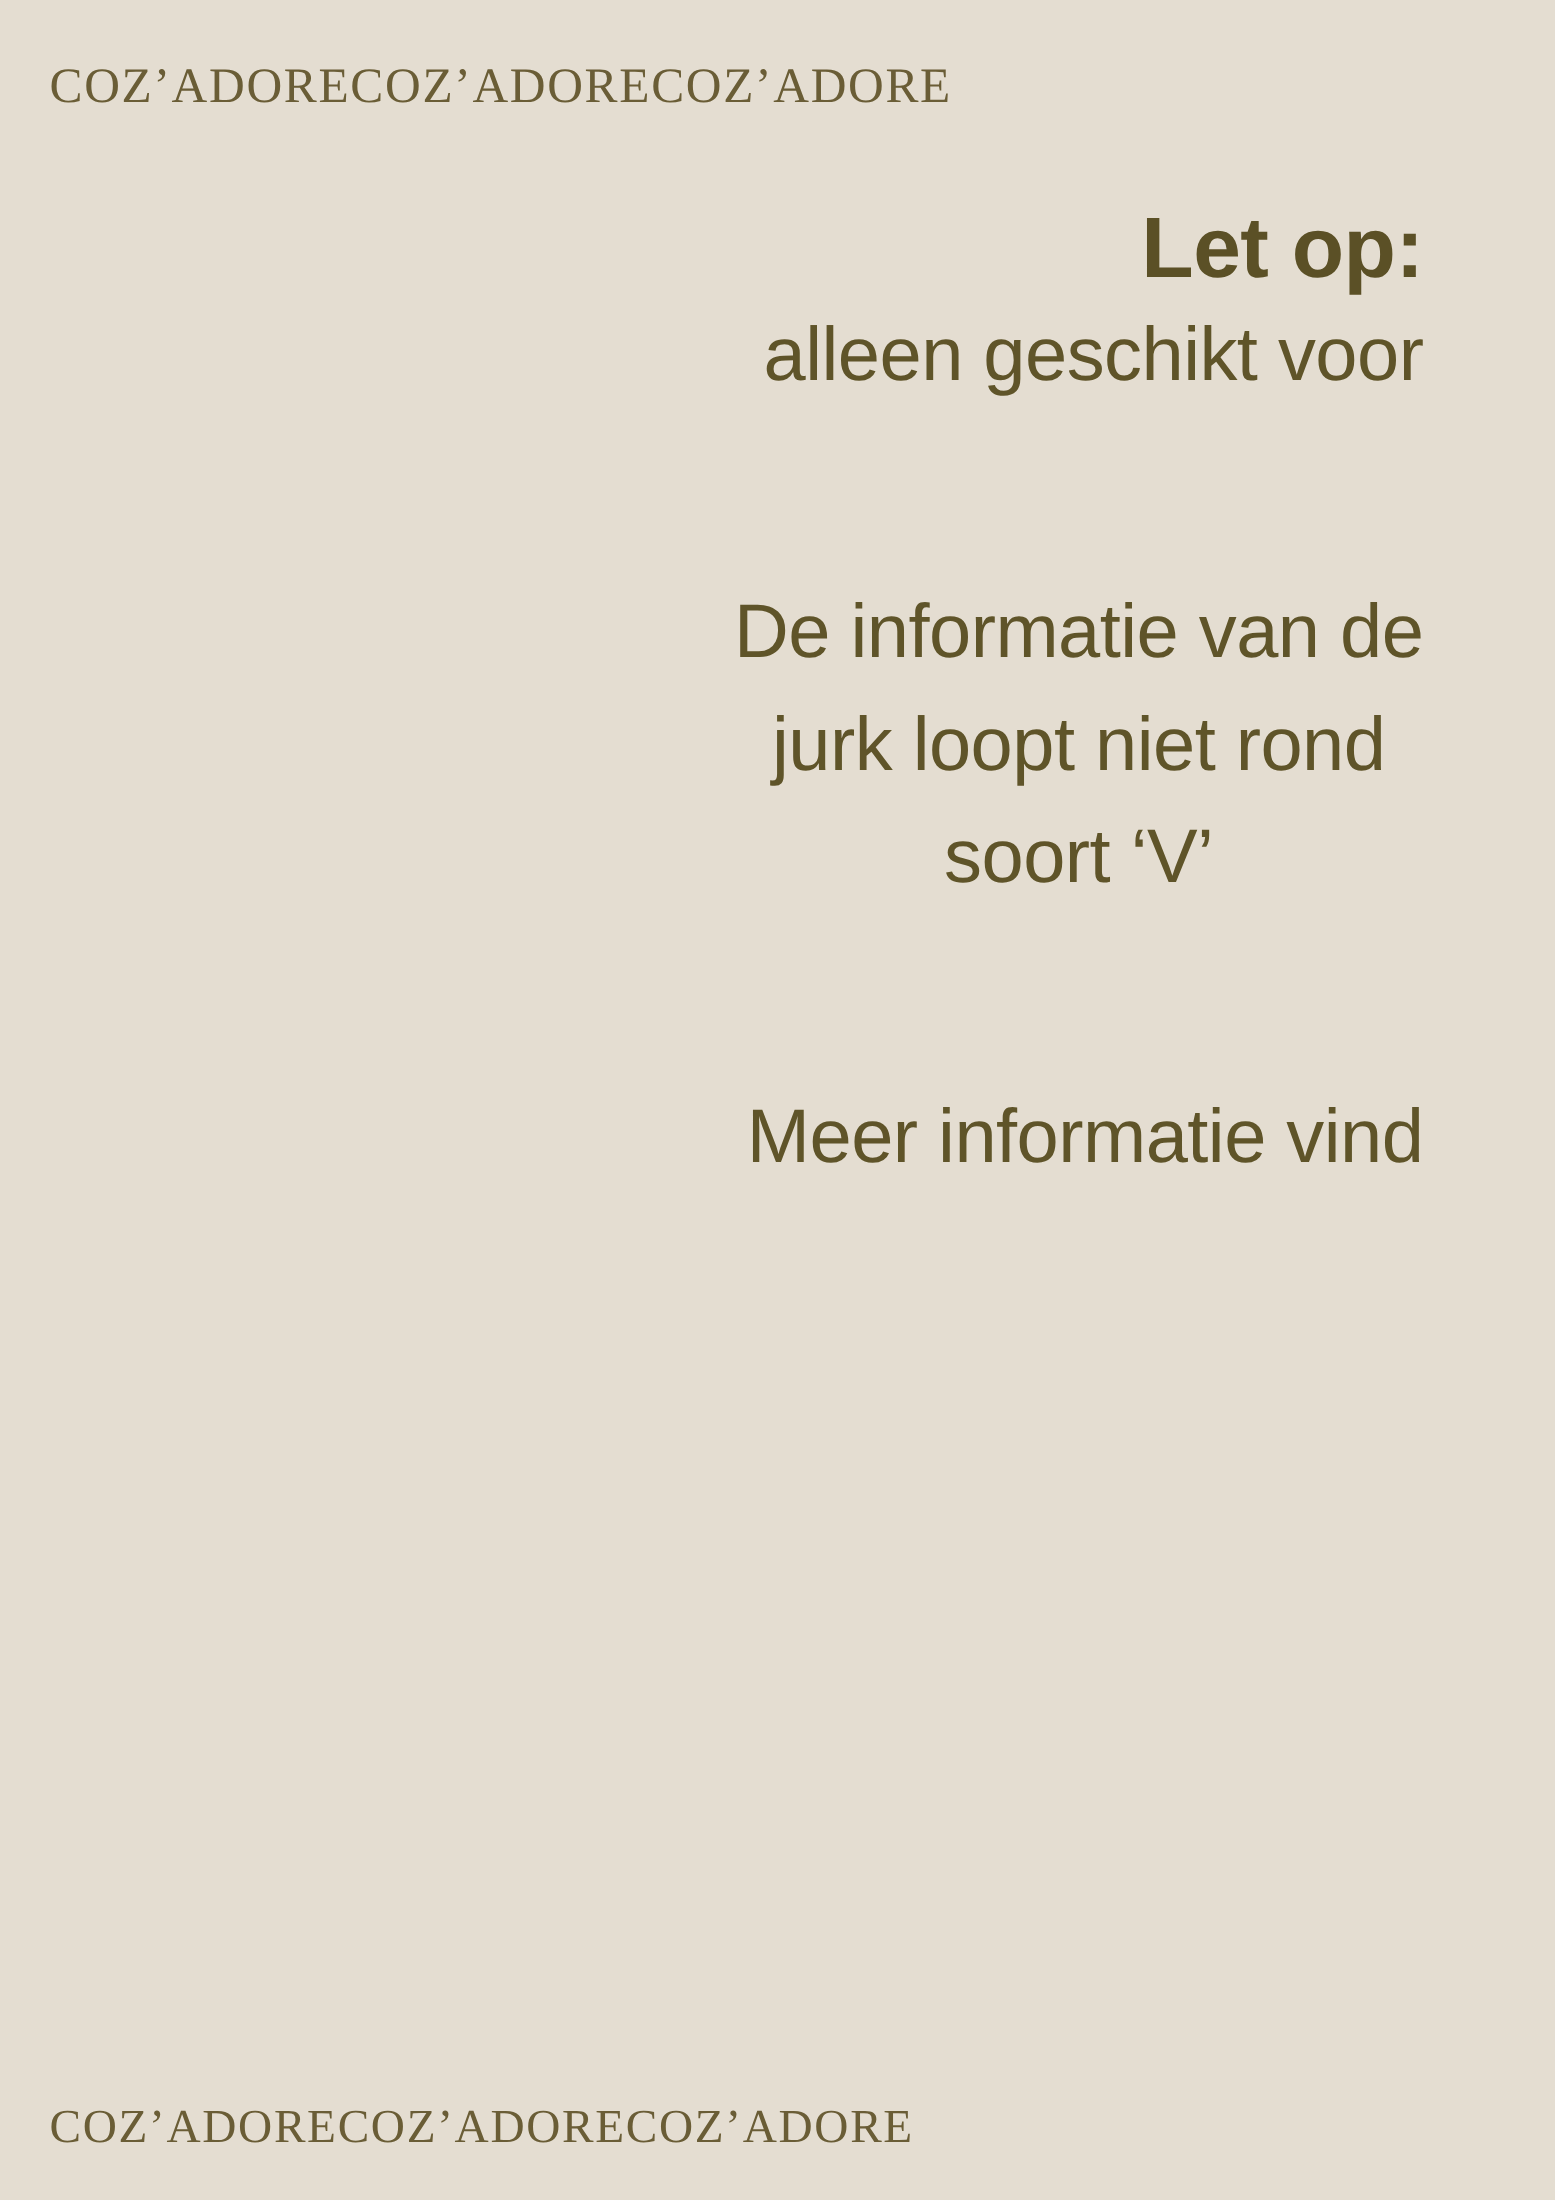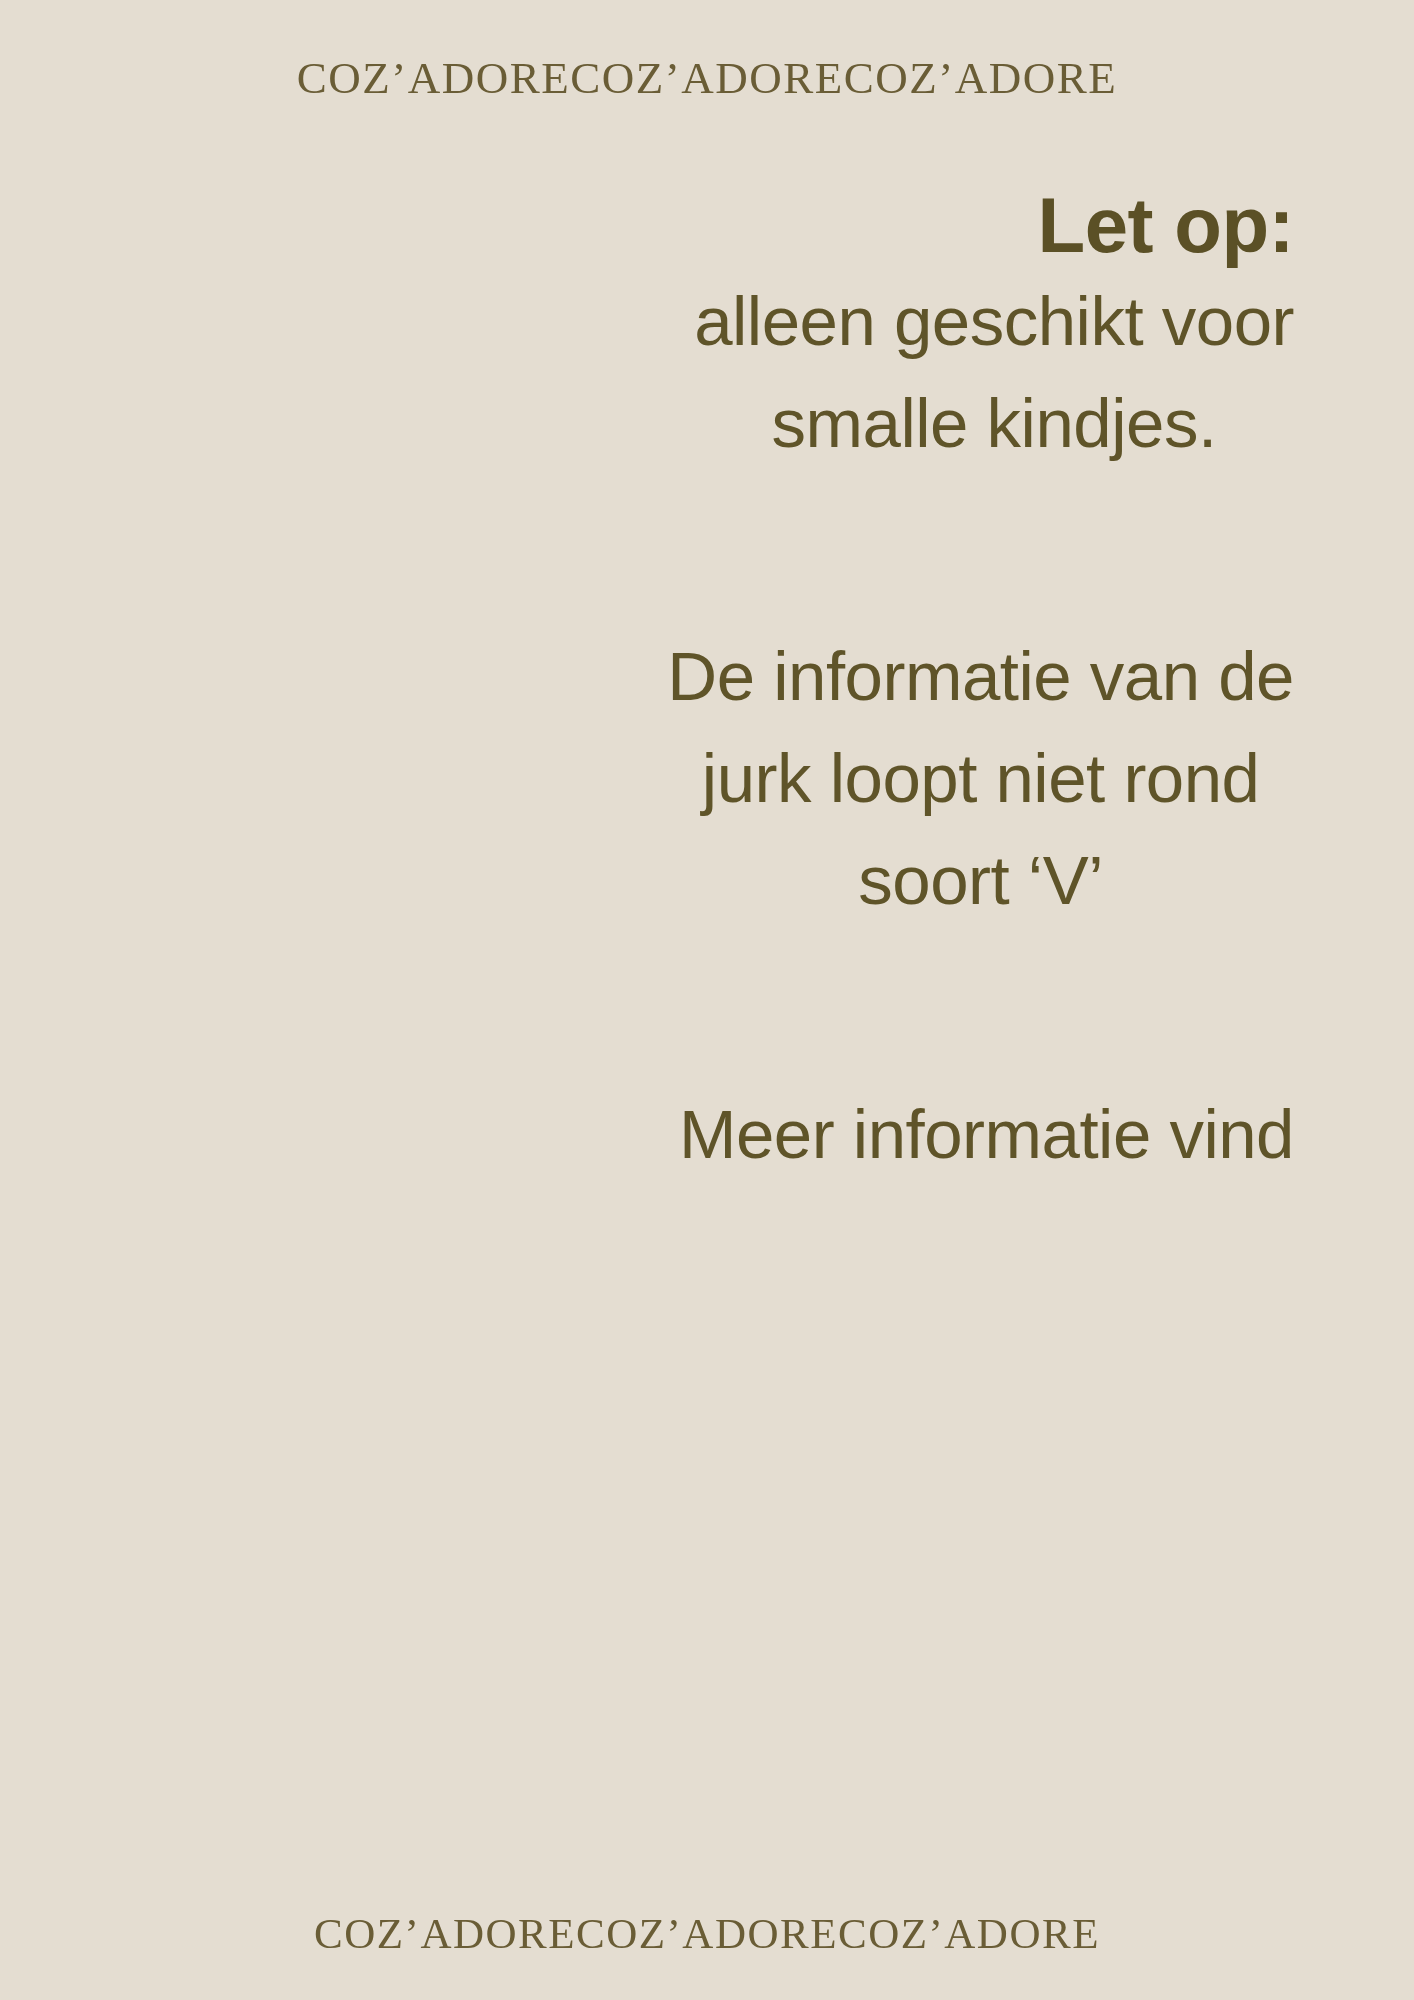--- a/index.html
+++ b/index.html
@@ -22,21 +22,21 @@
     height: 2000px;
     box-sizing: border-box;
     display: flex;
     flex-direction: column;
     justify-content: space-between;
   }
 
   
   .watermark-row {
     display: flex;
-    justify-content: center;
+    justify-content: flex-start;
     align-items: center;
     width: 100%;
     box-sizing: border-box;
     padding: 0 45px;
     flex: 0 0 auto;
   }
   .watermark-row.top {
     padding-top: 52px;
   }
   .watermark-row.bottom {
@@ -98,21 +98,20 @@
     <span class="watermark">COZ’ADORE</span>
     <span class="watermark">COZ’ADORE</span>
   </div>
 
   <div class="content">
 
     <div class="heading">Let op:</div>
 
     <div class="para p1">
       <span class="line">alleen geschikt voor</span>
-      <span class="line">smalle kindjes.</span>
     </div>
 
     <div class="para p2">
       <span class="line">De informatie van de</span>
       <span class="line">jurk loopt niet rond</span>
       <span class="line">soort ‘V’</span>
     </div>
 
     <div class="para p3">
       <span class="line">Meer informatie vind</span>

